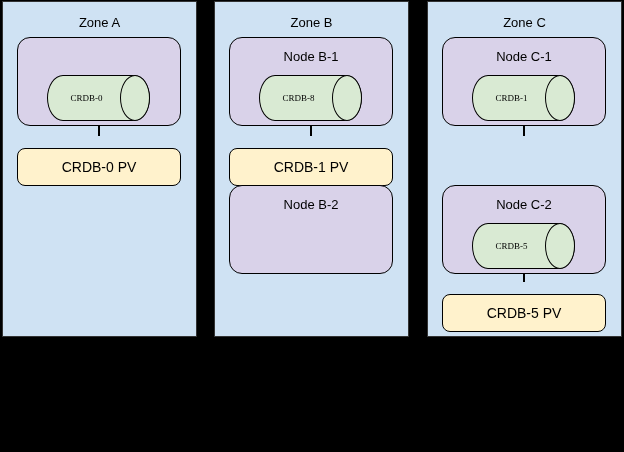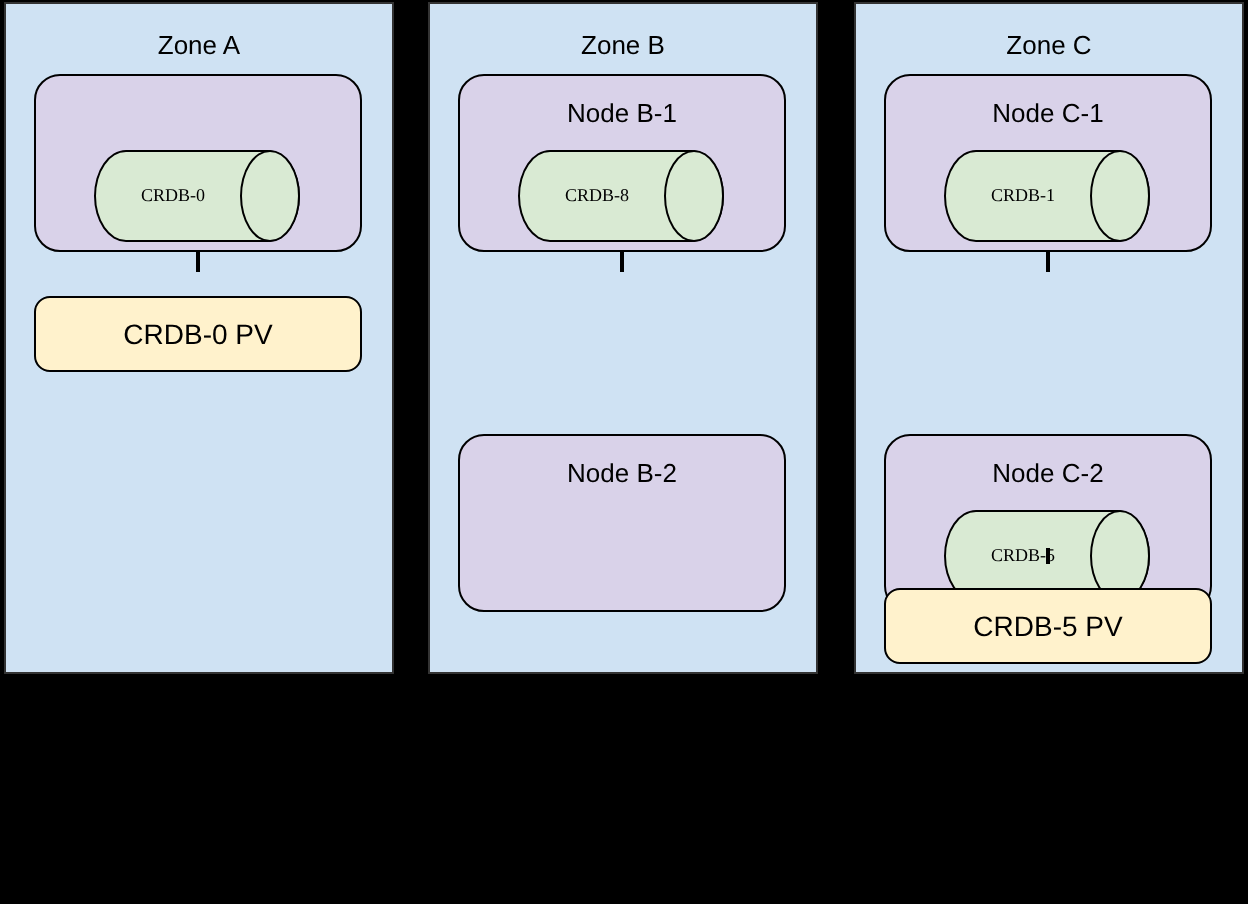--- a/index.html
+++ b/index.html
@@ -26,21 +26,21 @@
     text-align:center;font-size:13px;line-height:16px;
   }
   .node{
     position:absolute;left:14px;width:164px;height:89px;
     background:var(--node-fill,#d9d2e9);
     border:1px solid var(--shape-border,#000);
     border-radius:13px;
     box-sizing:border-box;
   }
   .node-row1{top:35px;}
-  .node-row2{top:183px;margin-top:32px;}
+  .node-row2{top:183px;}
   .node-label{
     position:absolute;top:11px;left:0;right:0;
     text-align:center;font-size:13px;line-height:16px;
   }
   .cylinder{
     position:absolute;left:29px;top:37px;width:103px;height:46px;
     background:var(--db-fill,#d9ead3);
     border:1px solid var(--shape-border,#000);
     border-radius:16px / 23px;
     box-sizing:border-box;
@@ -98,20 +98,23 @@
   <div class="zone zone-b">
     <div class="zone-label">Zone B</div>
     <div class="node node-row1">
       <div class="node-label">Node B-1</div>
       <div class="cylinder">
         <div class="cyl-cap"></div>
         <div class="cyl-label">CRDB-8</div>
       </div>
     </div>
     <div class="connector conn-row1"></div>
+    <div class="pv pv-row1">
+      <span>CRDB-1 PV</span>
+    </div>
     <div class="node node-row2">
       <div class="node-label">Node B-2</div>
     </div>
   </div>
 
   <div class="zone zone-c">
     <div class="zone-label">Zone C</div>
     <div class="node node-row1">
       <div class="node-label">Node C-1</div>
       <div class="cylinder">

